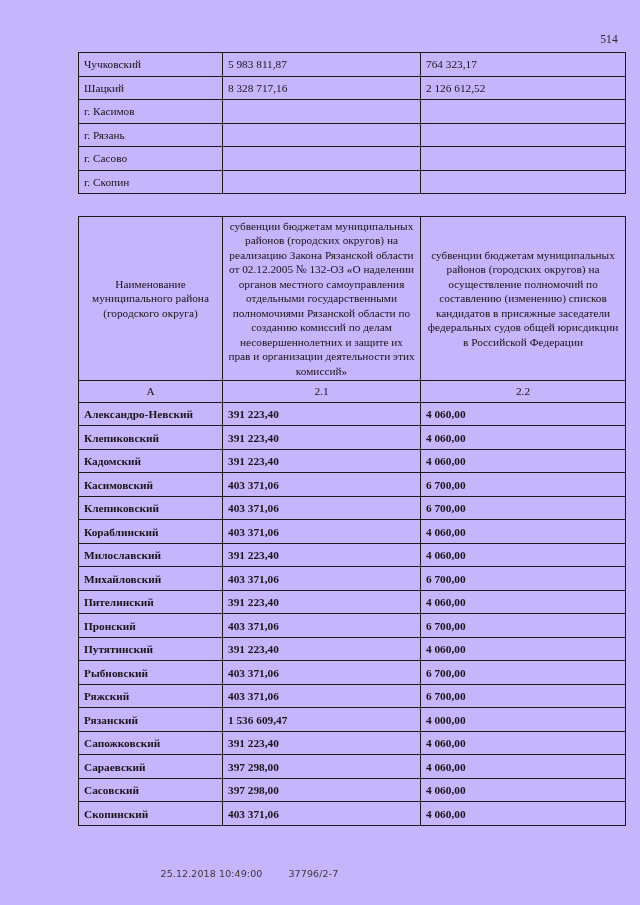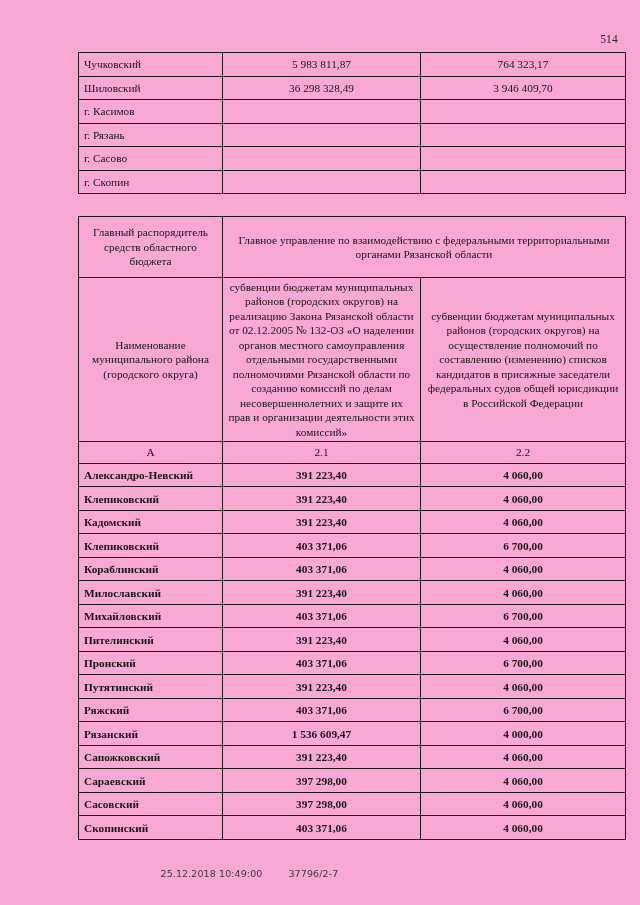--- a/index.html
+++ b/index.html
@@ -13,21 +13,21 @@
     height: 905px;
     position: relative;
     font-family: "Liberation Serif", "DejaVu Serif", serif;
     color: #121212;
     overflow: hidden;
   }
 
   .page {
     position: absolute;
     inset: 0;
-    background: #f9a8d4;
+    background: #c4b5fd;
   }
 
   
   .page-number {
     position: absolute;
     top: 33px;
     right: 22px;
     font-size: 11.5px;
     letter-spacing: 0.2px;
     color: #2a2a2a;
@@ -50,21 +50,21 @@
     vertical-align: middle;
     font-weight: normal;
   }
 
   
   .col-name   { width: 144px; }
   .col-val-1  { width: 198px; }
   .col-val-2  { width: 205px; }
 
   .cell-name  { text-align: left;   padding-left: 7px; }
-  .cell-num   { text-align: center; }
+  .cell-num   { text-align: left; }
 
   
   #table-districts-totals { top: 52px; }
   #table-districts-totals td { height: 18.5px; }
   #table-districts-totals tr.total-row td {
     font-weight: bold;
     letter-spacing: 0.1px;
   }
 
   
@@ -108,23 +108,23 @@
         <col class="col-val-1">
         <col class="col-val-2">
     </colgroup>
     <tbody>
         <tr>
           <td class="cell-name">Чучковский</td>
           <td class="cell-num">5 983 811,87</td>
           <td class="cell-num">764 323,17</td>
         </tr>
         <tr>
-          <td class="cell-name">Шиловский</td>
-          <td class="cell-num">36 298 328,49</td>
-          <td class="cell-num">3 946 409,70</td>
+          <td class="cell-name">Шацкий</td>
+          <td class="cell-num">8 328 717,16</td>
+          <td class="cell-num">2 126 612,52</td>
         </tr>
         <tr>
           <td class="cell-name">г. Касимов</td>
           <td class="cell-num"></td>
           <td class="cell-num"></td>
         </tr>
         <tr>
           <td class="cell-name">г. Рязань</td>
           <td class="cell-num"></td>
           <td class="cell-num"></td>
@@ -142,24 +142,20 @@
       </tbody>
   </table>
 
   <table class="doc-table" id="table-subventions">
     <colgroup>
       <col class="col-name">
         <col class="col-val-1">
         <col class="col-val-2">
     </colgroup>
     <tbody>
-      <tr>
-        <td class="hdr-cell hdr-admin">Главный распорядитель средств областного бюджета</td>
-        <td class="hdr-cell hdr-department" colspan="2">Главное управление по взаимодействию с федеральными территориальными органами Рязанской области</td>
-      </tr>
       <tr>
         <td class="hdr-cell hdr-tall">Наименование муниципального района (городского округа)</td>
         <td class="hdr-cell hdr-tall">субвенции бюджетам муниципальных районов (городских округов) на реализацию Закона Рязанской области от 02.12.2005 № 132-ОЗ «О наделении органов местного самоуправления отдельными государственными полномочиями Рязанской области по созданию комиссий по делам несовершеннолетних и защите их прав и организации деятельности этих комиссий»</td>
         <td class="hdr-cell hdr-tall">субвенции бюджетам муниципальных районов (городских округов) на осуществление полномочий по составлению (изменению) списков кандидатов в присяжные заседатели федеральных судов общей юрисдикции в Российской Федерации</td>
       </tr>
       <tr class="hdr-colnum">
         <td>А</td>
         <td>2.1</td>
         <td>2.2</td>
       </tr>
@@ -174,20 +170,25 @@
           <td class="cell-name">Клепиковский</td>
           <td class="cell-num">391 223,40</td>
           <td class="cell-num">4 060,00</td>
         </tr>
         <tr class="data-row">
           <td class="cell-name">Кадомский</td>
           <td class="cell-num">391 223,40</td>
           <td class="cell-num">4 060,00</td>
         </tr>
         <tr class="data-row">
+          <td class="cell-name">Касимовский</td>
+          <td class="cell-num">403 371,06</td>
+          <td class="cell-num">6 700,00</td>
+        </tr>
+        <tr class="data-row">
           <td class="cell-name">Клепиковский</td>
           <td class="cell-num">403 371,06</td>
           <td class="cell-num">6 700,00</td>
         </tr>
         <tr class="data-row">
           <td class="cell-name">Кораблинский</td>
           <td class="cell-num">403 371,06</td>
           <td class="cell-num">4 060,00</td>
         </tr>
         <tr class="data-row">
@@ -207,20 +208,25 @@
         </tr>
         <tr class="data-row">
           <td class="cell-name">Пронский</td>
           <td class="cell-num">403 371,06</td>
           <td class="cell-num">6 700,00</td>
         </tr>
         <tr class="data-row">
           <td class="cell-name">Путятинский</td>
           <td class="cell-num">391 223,40</td>
           <td class="cell-num">4 060,00</td>
+        </tr>
+        <tr class="data-row">
+          <td class="cell-name">Рыбновский</td>
+          <td class="cell-num">403 371,06</td>
+          <td class="cell-num">6 700,00</td>
         </tr>
         <tr class="data-row">
           <td class="cell-name">Ряжский</td>
           <td class="cell-num">403 371,06</td>
           <td class="cell-num">6 700,00</td>
         </tr>
         <tr class="data-row">
           <td class="cell-name">Рязанский</td>
           <td class="cell-num">1 536 609,47</td>
           <td class="cell-num">4 000,00</td>

